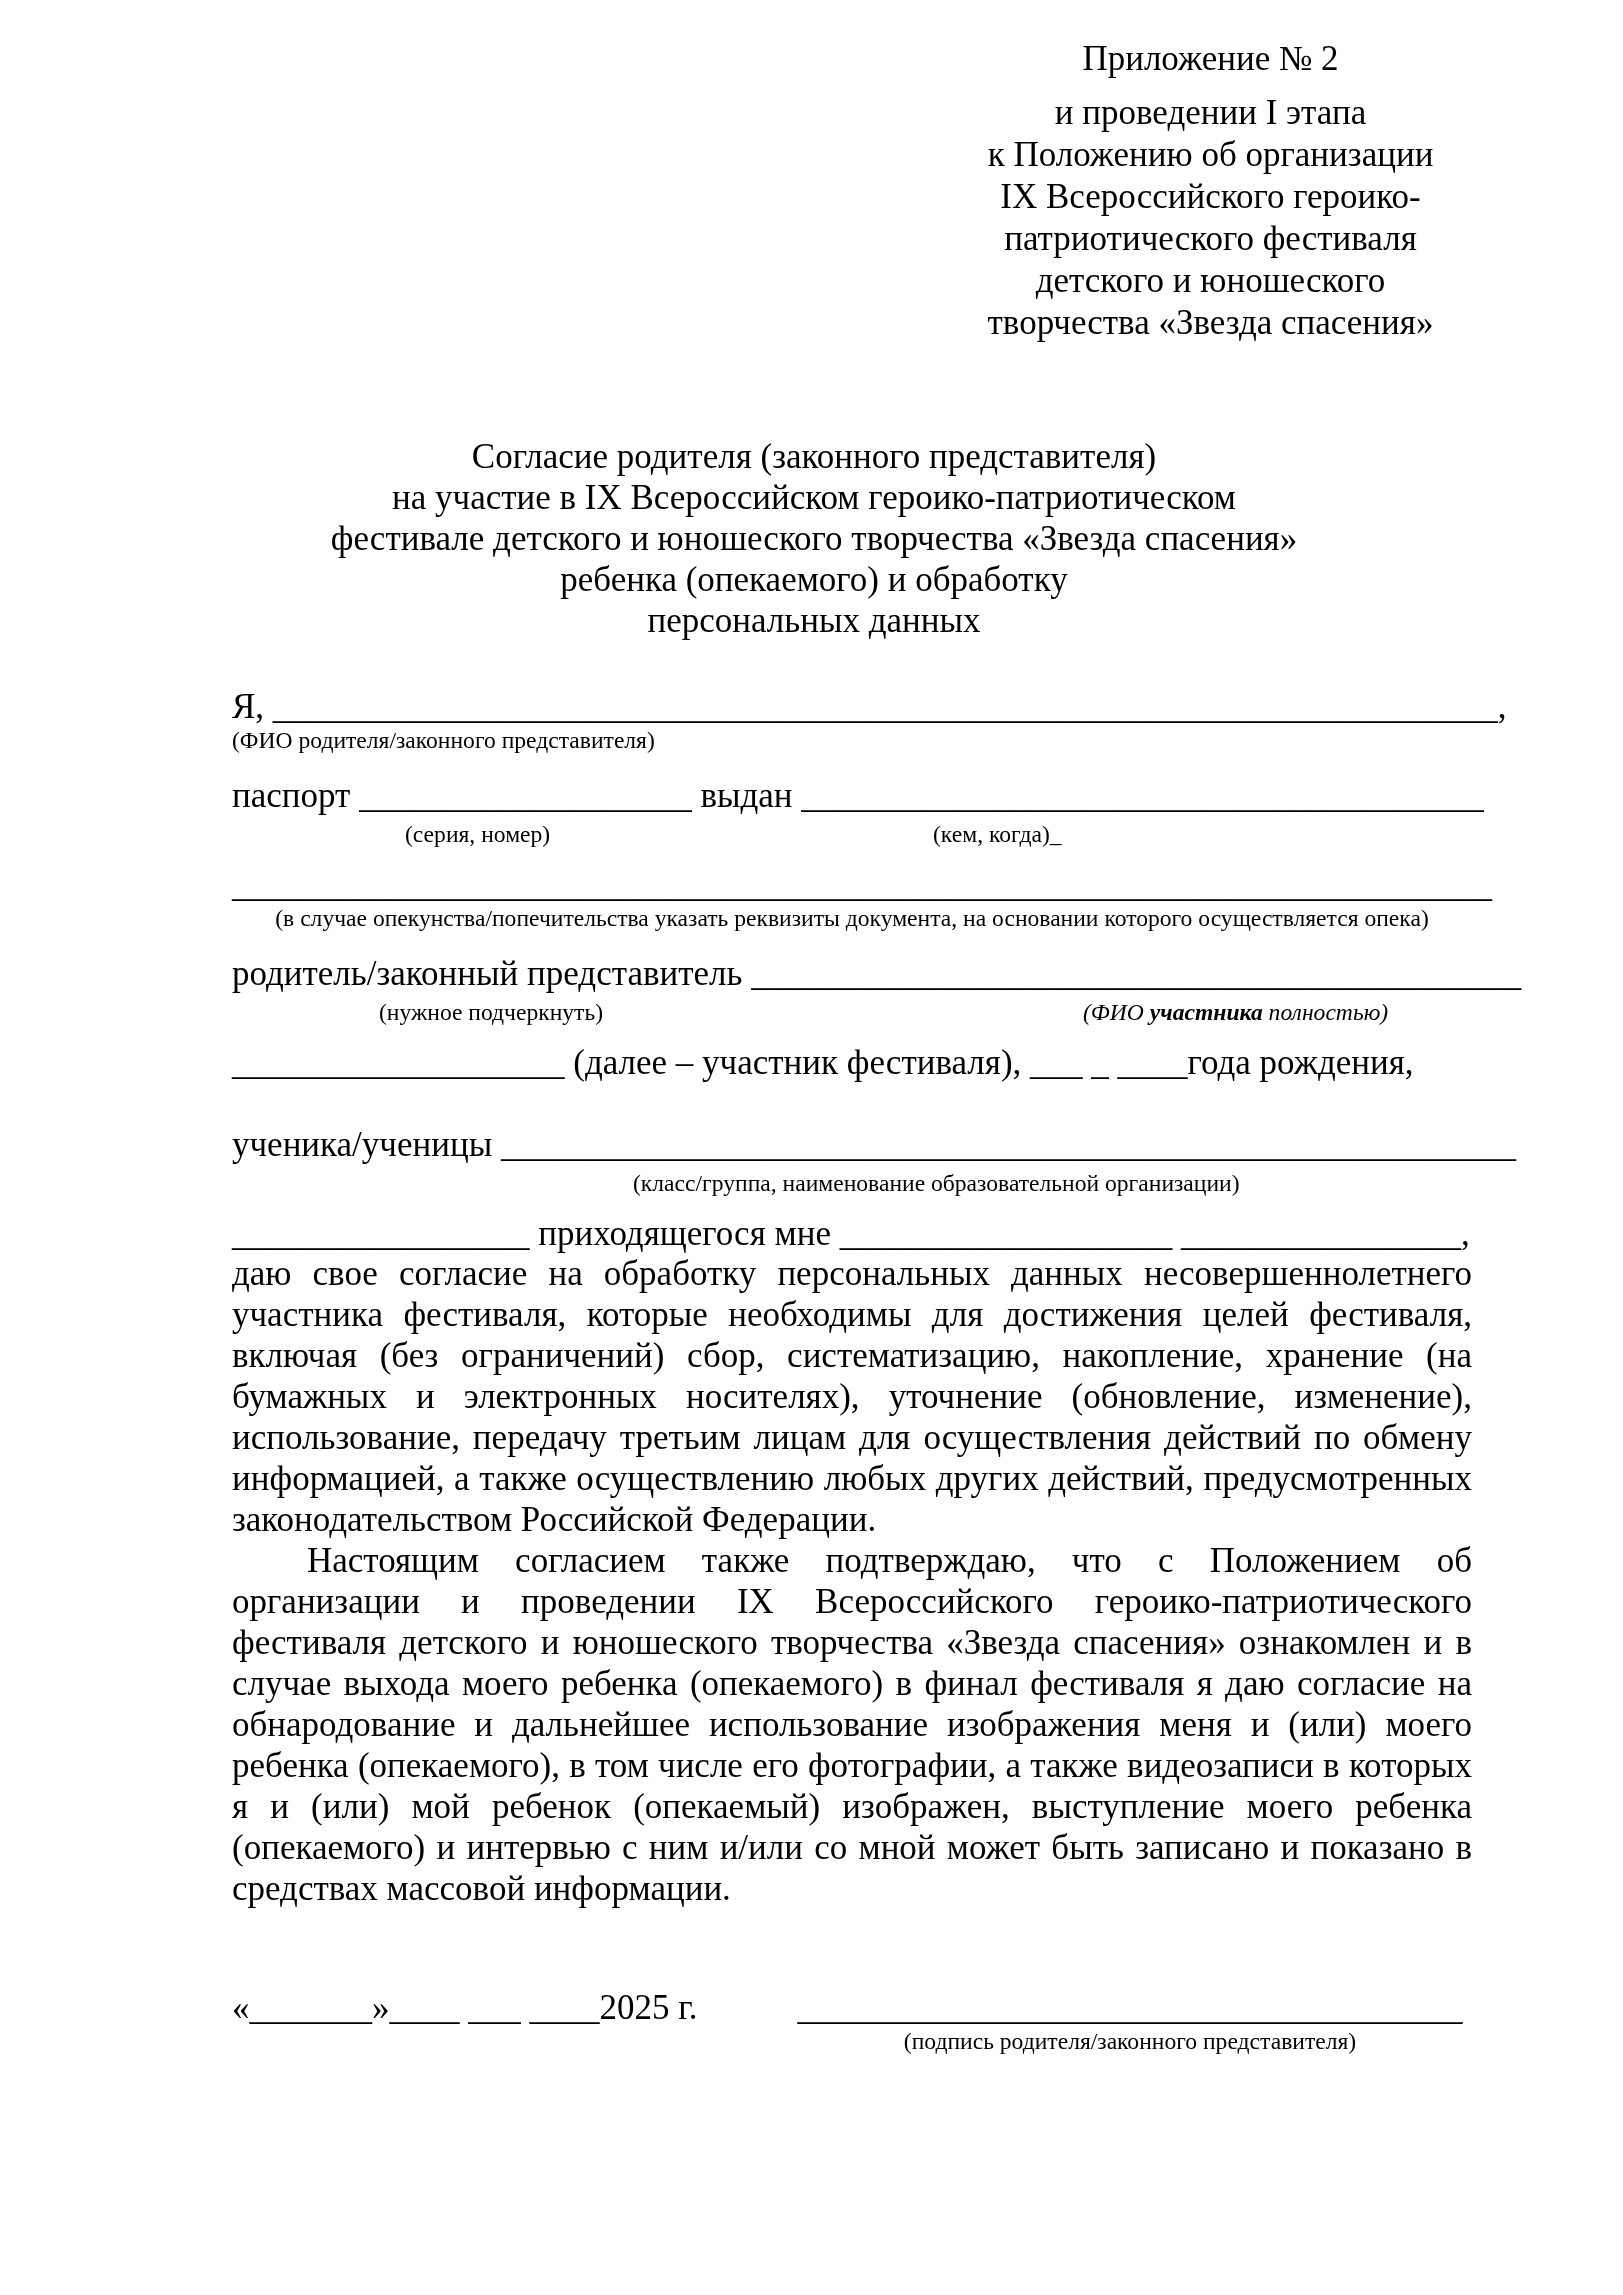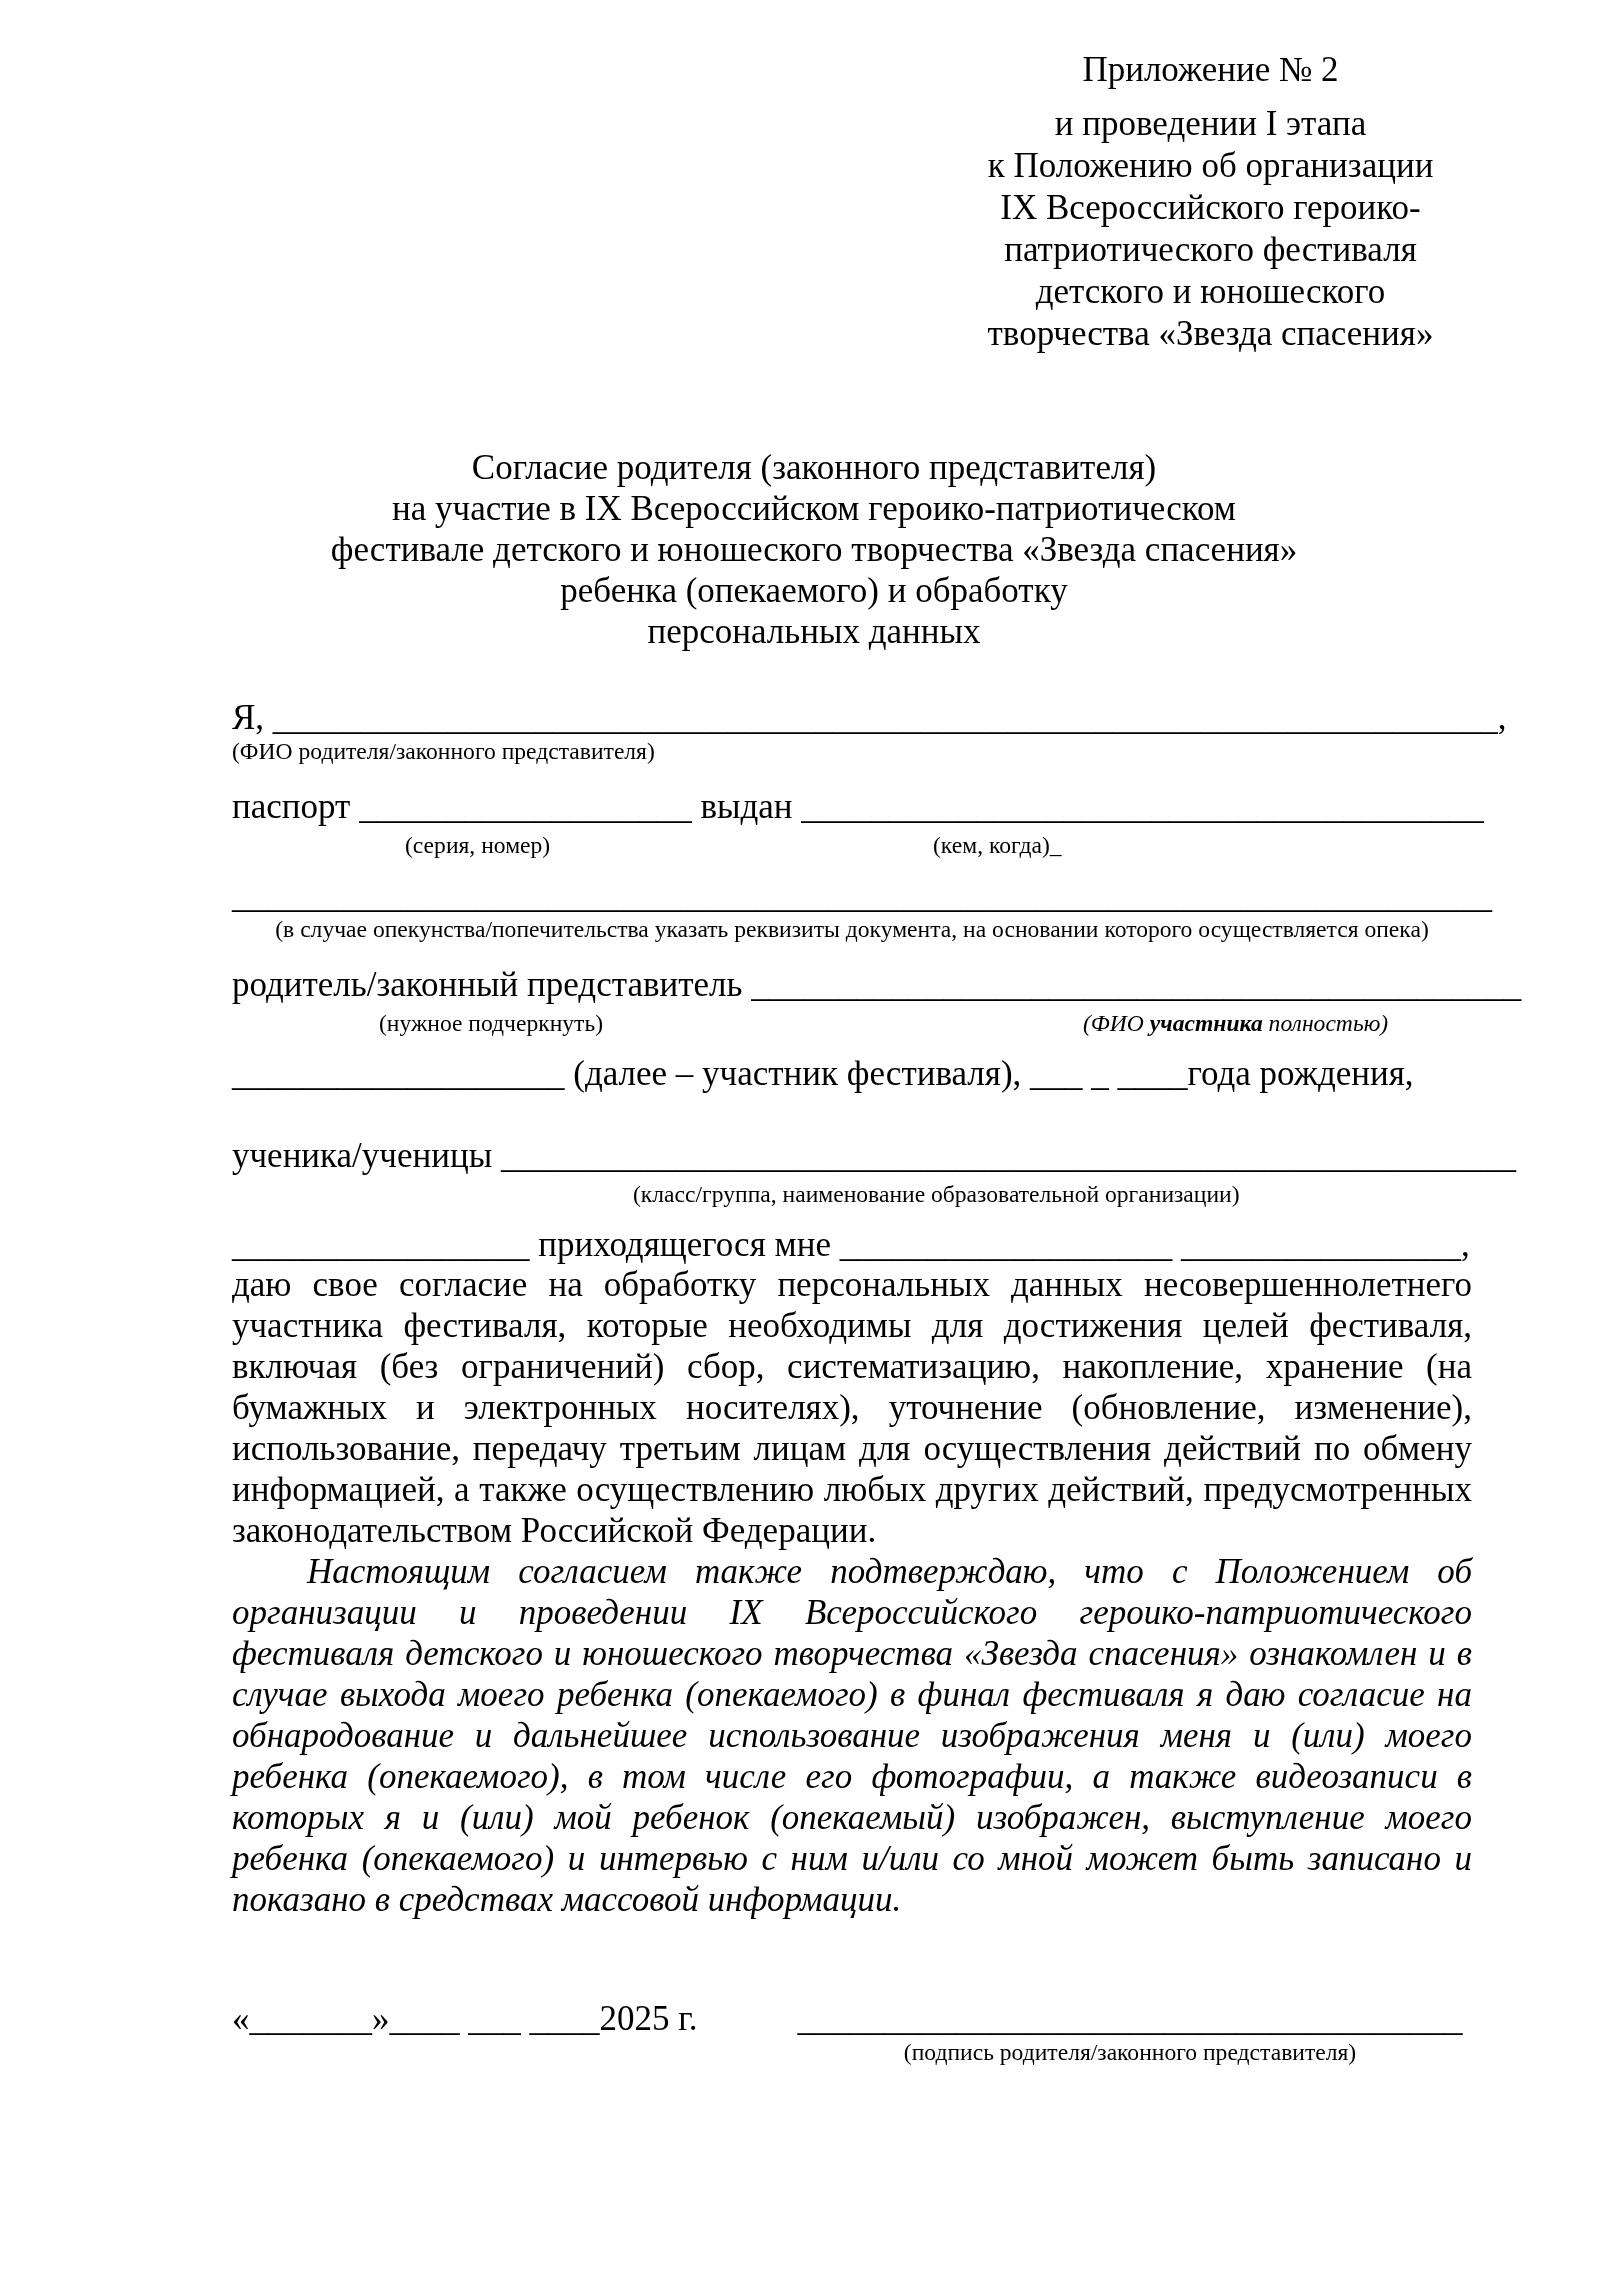--- a/index.html
+++ b/index.html
@@ -5,21 +5,21 @@
   html, body { margin:0; padding:0; background:#ffffff; }
   body {
     width:1623px; height:2295px;
     font-family:"Liberation Serif","DejaVu Serif",serif;
     color:#000;
     overflow:hidden;
   }
   .page {
     box-sizing:border-box;
     width:1551px; height:2295px;
-    padding:49px 79px 0 232px;
+    padding:38px 79px 0 232px;
     background:#fff;
     overflow:hidden;
   }
   
   .appendix {
     width:523px;
     margin-left:auto;
     text-align:center;
     font-size:35px;
     line-height:42px;
@@ -59,21 +59,21 @@
   .center { text-align:center; }
   .rowgap { margin-bottom:21px; }
   .rowgap-sm { margin-bottom:43px; }
   
   .para {
     margin:0;
     font-size:35px;
     line-height:41px;
     text-align:justify;
   }
-  .para.indent { text-indent:75px;font-style:italic; }
+  .para.indent { text-indent:75px; }
   
   .footer {
     display:flex;
     margin-top:79px;
     align-items:flex-start;
   }
   .footer-left {
     font-size:35px;
     line-height:39px;
     white-space:nowrap;

